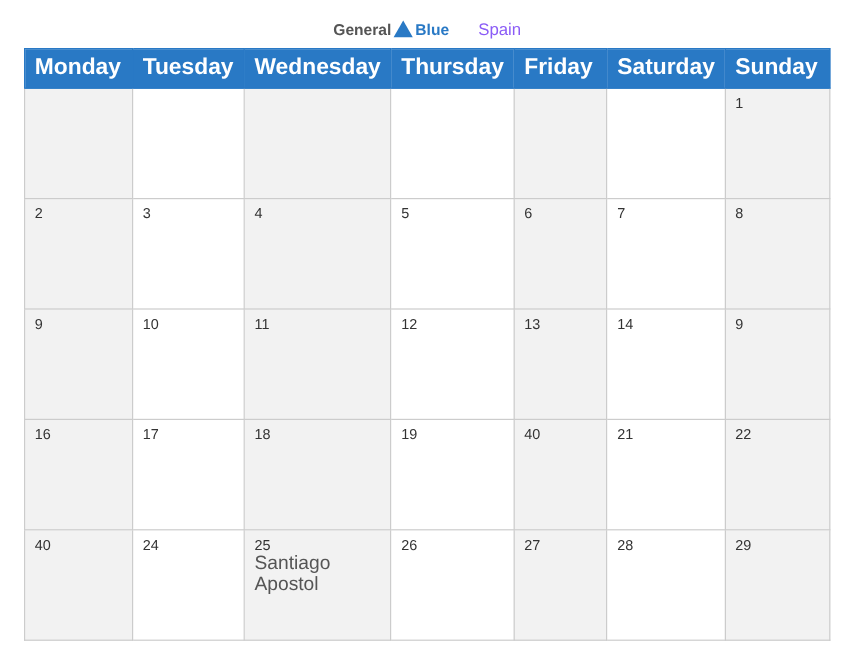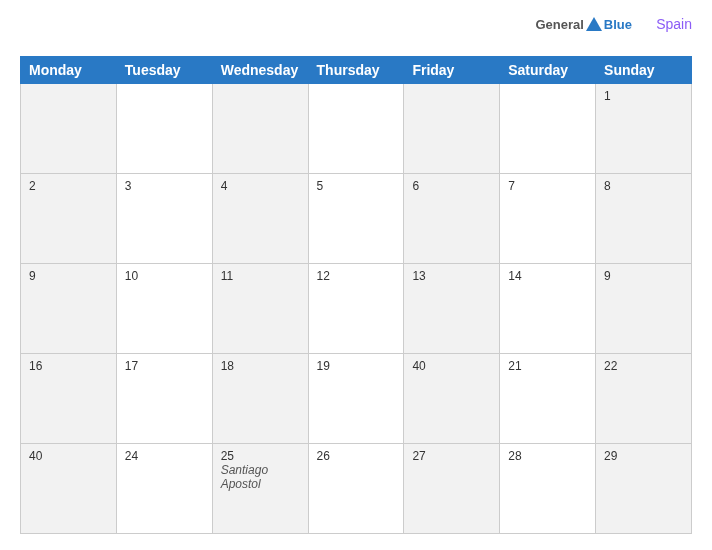--- a/index.html
+++ b/index.html
@@ -13,22 +13,22 @@
     .page {
       width: 712px;
       height: 550px;
       padding: 16px 20px 16px 20px;
       display: flex;
       flex-direction: column;
     }
     .header {
       display: flex;
       align-items: center;
-      justify-content: flex-end;
-      margin-bottom: 24px;
+      justify-content: center;
+      margin-bottom: 8px;
     }
     .logo {
       display: flex;
       align-items: center;
       font-size: 13px;
     }
     .logo-text-general {
       color: #555;
       font-size: 13px;
       font-weight: bold;
@@ -62,21 +62,21 @@
     table {
       width: 100%;
       border-collapse: collapse;
       flex: 1;
     }
     .day-header {
       background-color: #2979c5;
       color: #fff;
       text-align: left;
       padding: 5px 8px;
-      font-size: 14px;
+      font-size: 19px;
       border: 1px solid #2979c5;
     }
     .day-cell {
       border: 1px solid #ccc;
       vertical-align: top;
       padding: 5px 8px;
       font-size: 12px;
       color: #333;
       background: #fff;
       height: 72px;
@@ -84,24 +84,23 @@
     }
     .day-cell.gray {
       background: #f2f2f2;
     }
     .day-num {
       font-size: 12px;
       color: #333;
       display: block;
     }
     .day-event {
-      font-size: 12px;
+      font-size: 16px;
       color: #555;
       margin-top: 2px;
-      font-style: italic;
     }
     tr.week-row td {
       height: 72px;
     }
   </style>
 </head>
 <body>
 
 <div class="page">
   <div class="header">

